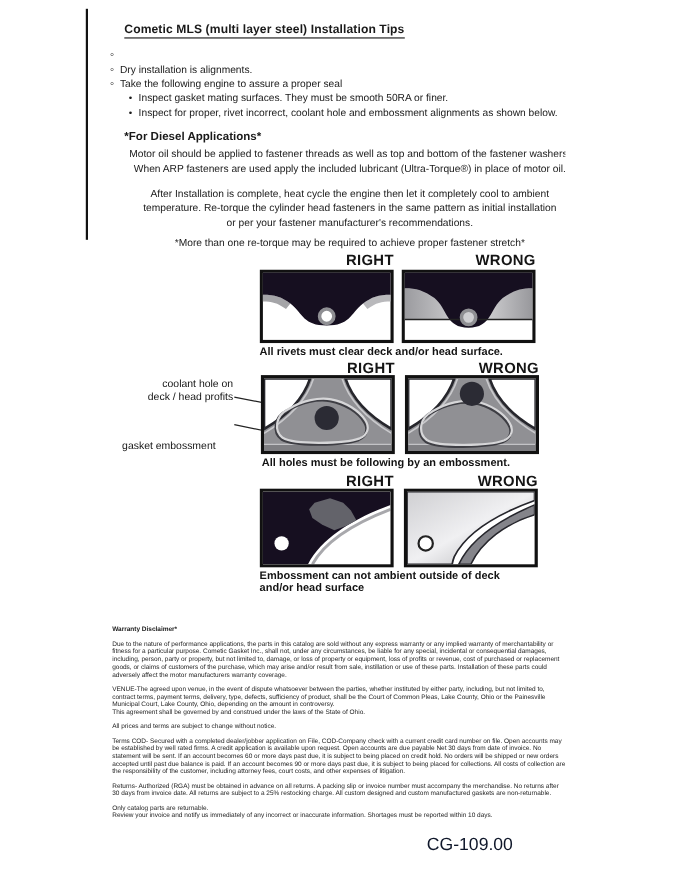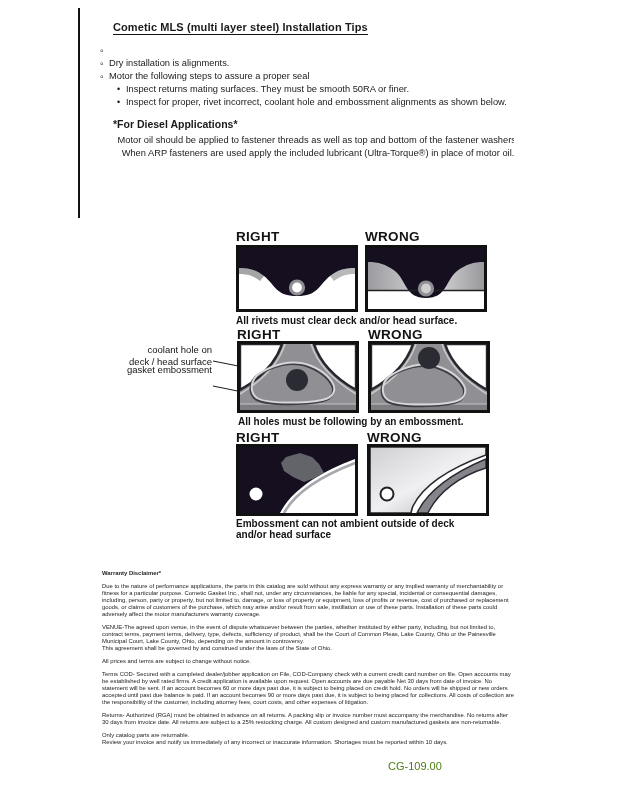--- a/index.html
+++ b/index.html
@@ -13,64 +13,68 @@
     border-bottom:1.5px solid #111;padding-bottom:1px;
   }
   .bullets{position:absolute;left:100px;top:44px;font-size:9.3px;line-height:13px;width:440px;}
   .b-row{display:flex;}
   .b-row .marker{width:9px;flex:0 0 9px;font-size:10.5px;line-height:12.5px;}
   .b-row.sub{margin-left:17px;}
   .b-row.sub .marker{font-size:9px;}
   .diesel-head{position:absolute;left:113px;top:118px;font-size:10.5px;font-weight:bold;}
   .para{position:absolute;left:99px;width:438px;font-size:9.3px;line-height:12.8px;text-align:center;}
   .preline{white-space:pre-line;}
-  .fig-label{position:absolute;width:122px;text-align:left;font-size:13.5px;font-weight:600;letter-spacing:.3px;color:#141414;}
+  .fig-label{position:absolute;width:122px;text-align:right;font-size:13.5px;font-weight:600;letter-spacing:.3px;color:#141414;}
   .fig-caption{position:absolute;font-size:10px;font-weight:600;color:#141414;line-height:11px;}
   .panel{position:absolute;width:122px;}
   .anno{position:absolute;left:95px;width:117px;text-align:right;font-size:9.5px;line-height:11.5px;color:#141414;}
   .legal{position:absolute;left:102px;top:570px;width:414px;font-size:5.9px;line-height:7px;color:#1c1c1c;}
   .legal .lg-head{font-weight:bold;margin:0 0 6px 0;}
   .legal p{margin:0 0 6px 0;}
   .legal p.tight{margin:0;}
-  .doc-code{position:absolute;left:388px;top:760px;font-size:11px;color:#4d7c0f;text-align:center;}
+  .doc-code{position:absolute;left:388px;top:760px;font-size:16px;color:#0f172a;text-align:center;}
 </style>
 </head>
 <body>
 
 <div class="page">
 
   <div class="left-rule"></div>
 
   <div class="doc-title">Cometic MLS (multi layer steel) Installation Tips</div>
 
   <div class="bullets">
     <div class="b-row">
       <span class="marker">◦</span>
     </div>
     <div class="b-row">
       <span class="marker">◦</span>
       <span>Dry installation is alignments.</span>
     </div>
     <div class="b-row">
       <span class="marker">◦</span>
-      <span>Motor the following steps to assure a proper seal</span>
+      <span>Take the following engine to assure a proper seal</span>
     </div>
     <div class="b-row sub">
       <span class="marker">•</span>
-      <span>Inspect returns mating surfaces.  They must be smooth 50RA or finer.</span>
+      <span>Inspect gasket mating surfaces.  They must be smooth 50RA or finer.</span>
     </div>
     <div class="b-row sub">
       <span class="marker">•</span>
       <span>Inspect for proper, rivet incorrect, coolant hole and embossment alignments as shown below.</span>
     </div>
   </div>
 
   <div class="diesel-head">*For Diesel Applications*</div>
   <div class="para preline" style="top:134px;">Motor oil should be applied to fastener threads as well as top and bottom of the fastener washers.
 When ARP fasteners are used apply the included lubricant (Ultra-Torque®) in place of motor oil.</div>
+  <div class="para preline" style="top:170px;">After Installation is complete, heat cycle the engine then let it completely cool to ambient
+temperature. Re-torque the cylinder head fasteners in the same pattern as initial installation
+or per your fastener manufacturer's recommendations.</div>
+  <div class="para" style="top:215px;">*More than one re-torque may be required to achieve proper fastener stretch*</div>
 
   <div class="fig-label" style="left:236px;top:229px;">RIGHT</div>
   <div class="fig-label" style="left:365px;top:229px;">WRONG</div>
 
   <svg class="panel" style="left:236px;top:245px;" width="122" height="67" viewBox="0 0 122 67">
     <rect x="1.5" y="1.5" width="119" height="64" fill="#ffffff" stroke="#111" stroke-width="3"></rect>
     <path d="M3,23 C14,23 20,25 28,31 L24,36 C16,30 11,29 3,29 Z" fill="#a5a5a8"></path>
     <path d="M119,23 C108,23 102,25 94,31 L98,36 C106,30 111,29 119,29 Z" fill="#b9b9bc"></path>
     <path d="M3,23 C14,23 20,25 28,31 C40,41 40,51 61,51 C82,51 82,41 94,31 C102,25 108,23 119,23 L119,3 L3,3 Z" fill="#160f20"></path>
     <circle cx="61" cy="42.5" r="6.5" fill="#ffffff" stroke="#8f8f93" stroke-width="3.2"></circle>
@@ -90,22 +94,22 @@
     <line x1="3" y1="45.5" x2="119" y2="45.5" stroke="#222" stroke-width="1.3"></line>
     <circle cx="61" cy="43.5" r="6.5" fill="#cfcfd2" stroke="#8f8f93" stroke-width="3.2"></circle>
   </svg>
 
   <div class="fig-caption" style="left:236px;top:315px;">All rivets must clear deck and/or head surface.</div>
 
   <div class="fig-label" style="left:237px;top:327px;">RIGHT</div>
   <div class="fig-label" style="left:368px;top:327px;">WRONG</div>
 
   <div class="anno preline" style="top:344px;">coolant hole on
-deck / head surface</div>
-  <div class="anno" style="top:364px;">gasket embossment</div>
+deck / head profits</div>
+  <div class="anno" style="top:400px;text-align:center;">gasket embossment</div>
 
   <svg style="position:absolute;left:205px;top:350px;" width="100" height="50" viewBox="0 0 100 50">
     <line x1="8" y1="11" x2="89" y2="27" stroke="#222" stroke-width="1.1"></line>
     <line x1="8" y1="36" x2="52" y2="45" stroke="#222" stroke-width="1.1"></line>
   </svg>
 
   <svg class="panel" style="left:237px;top:341px;" width="122" height="72" viewBox="0 0 122 72">
     <defs>
         <clipPath id="c2r">
           <rect x="3" y="3" width="116" height="66"></rect>

